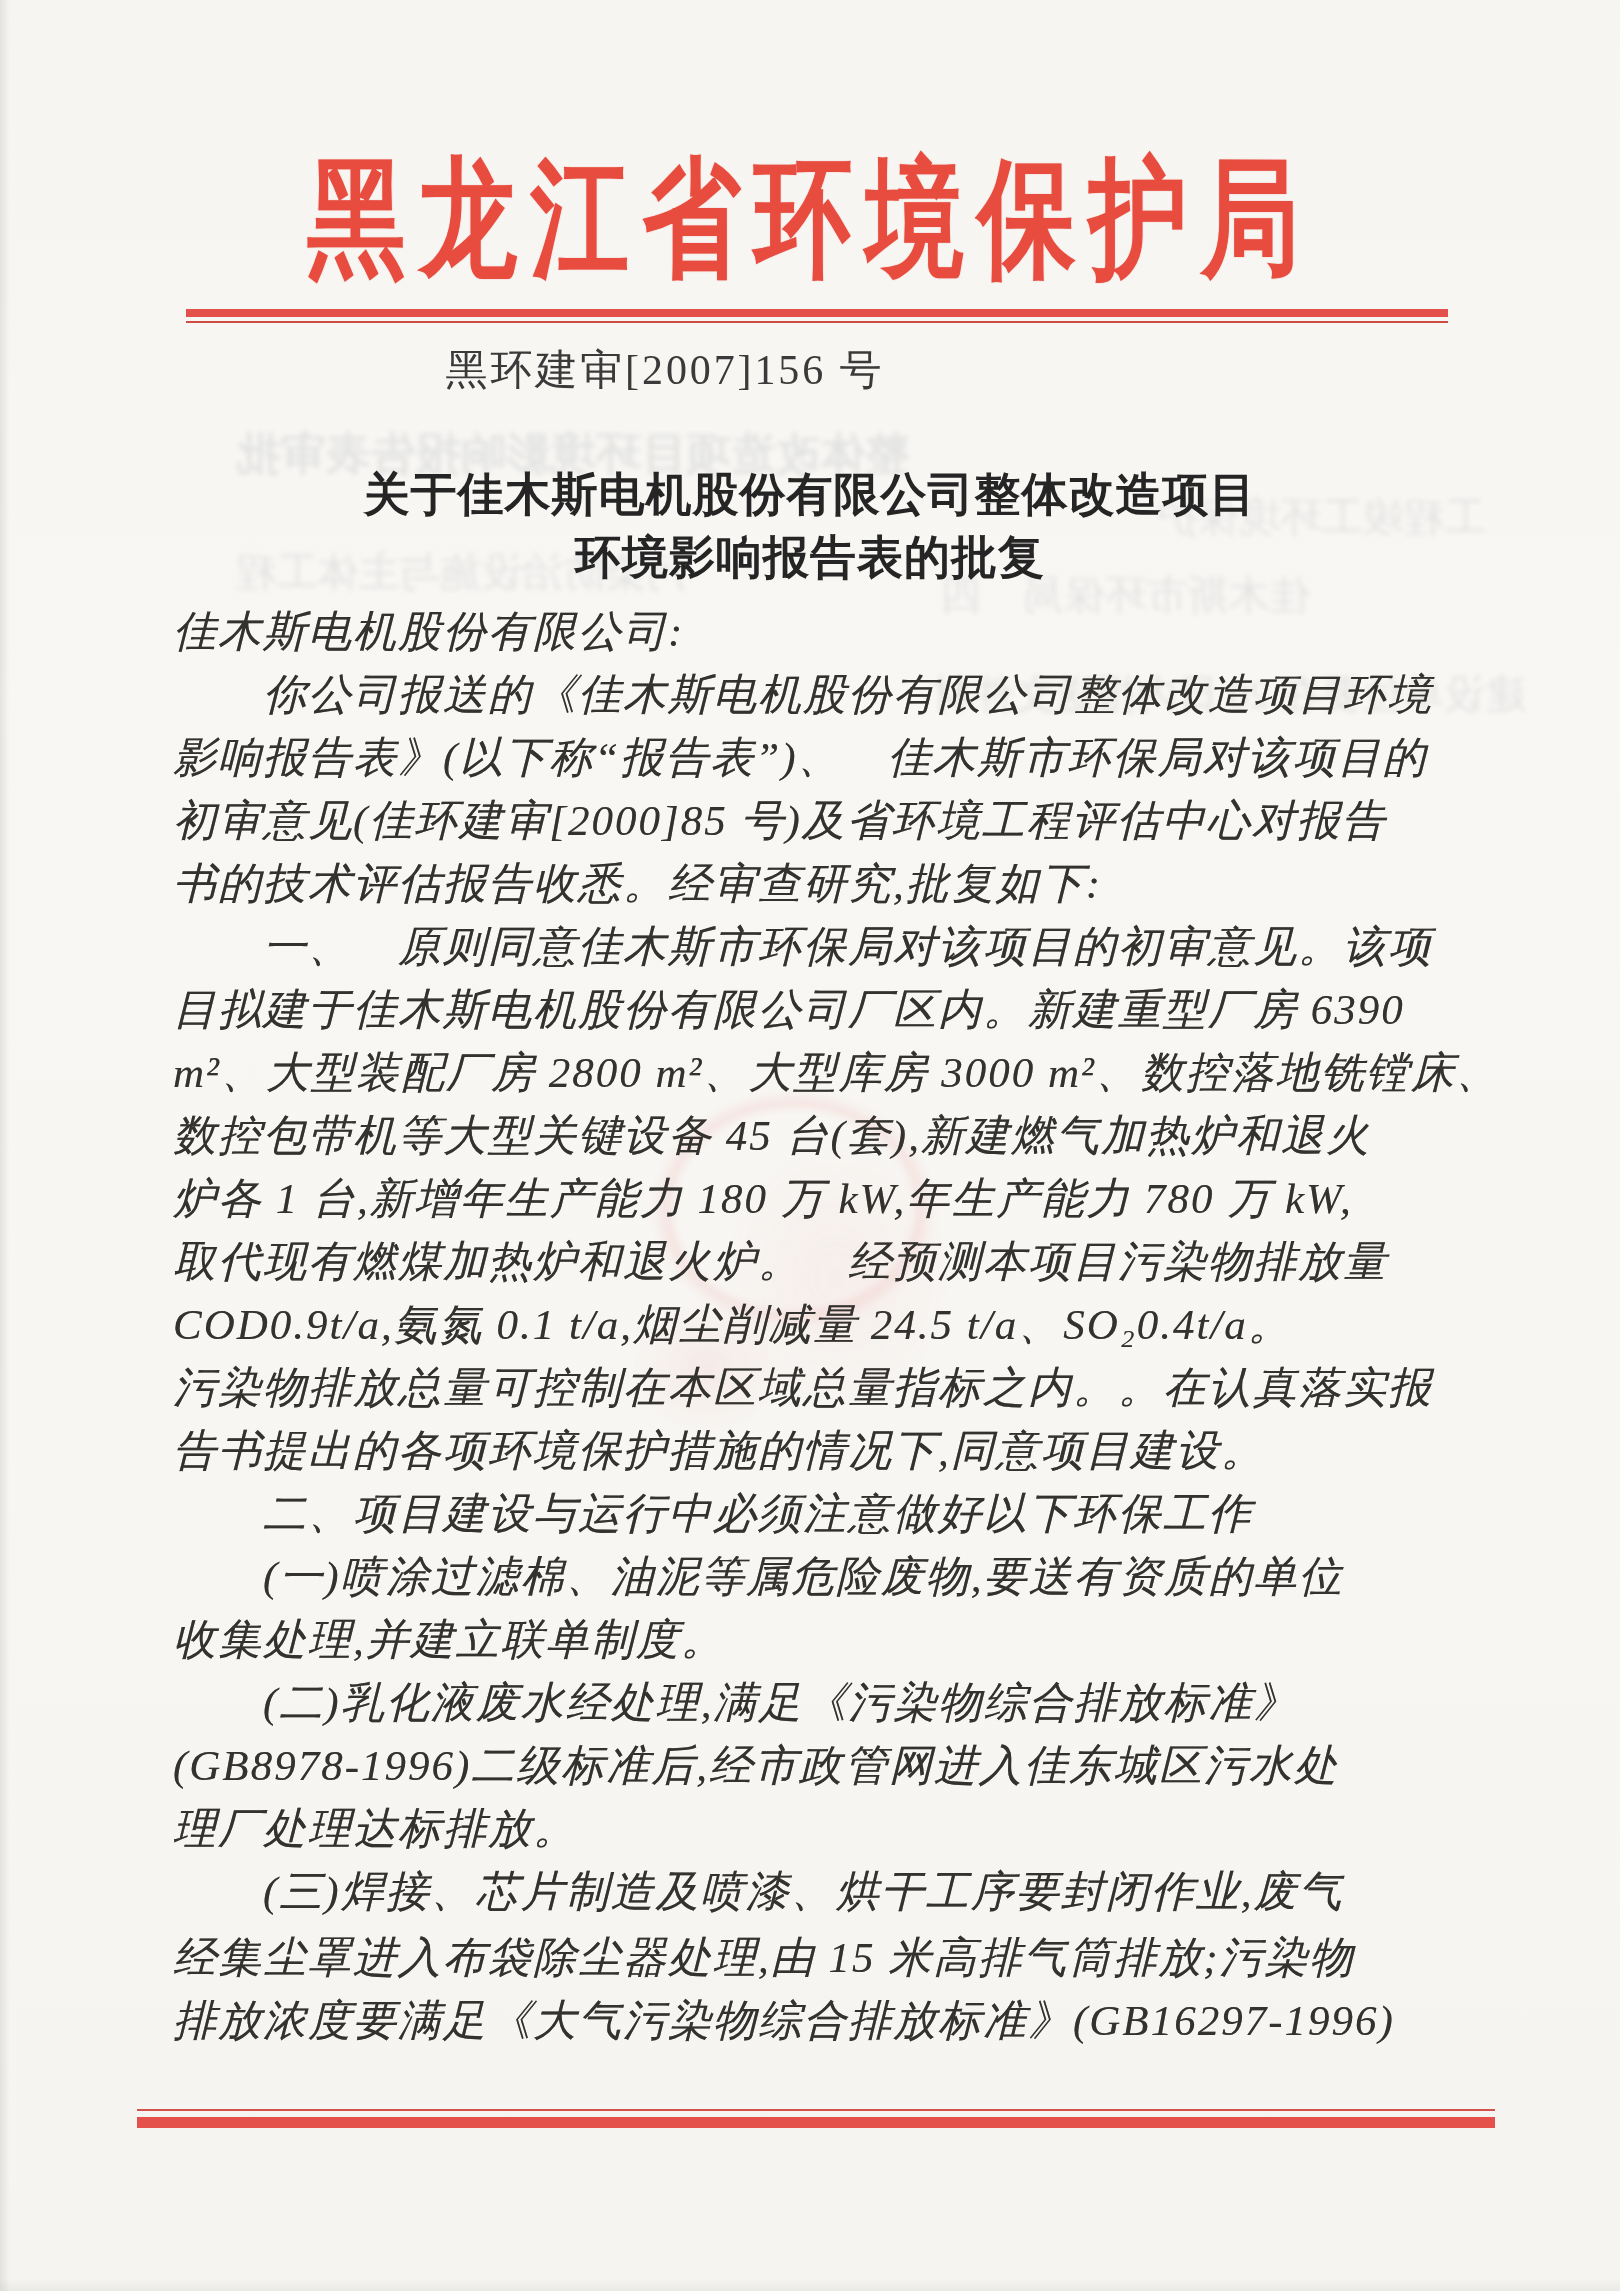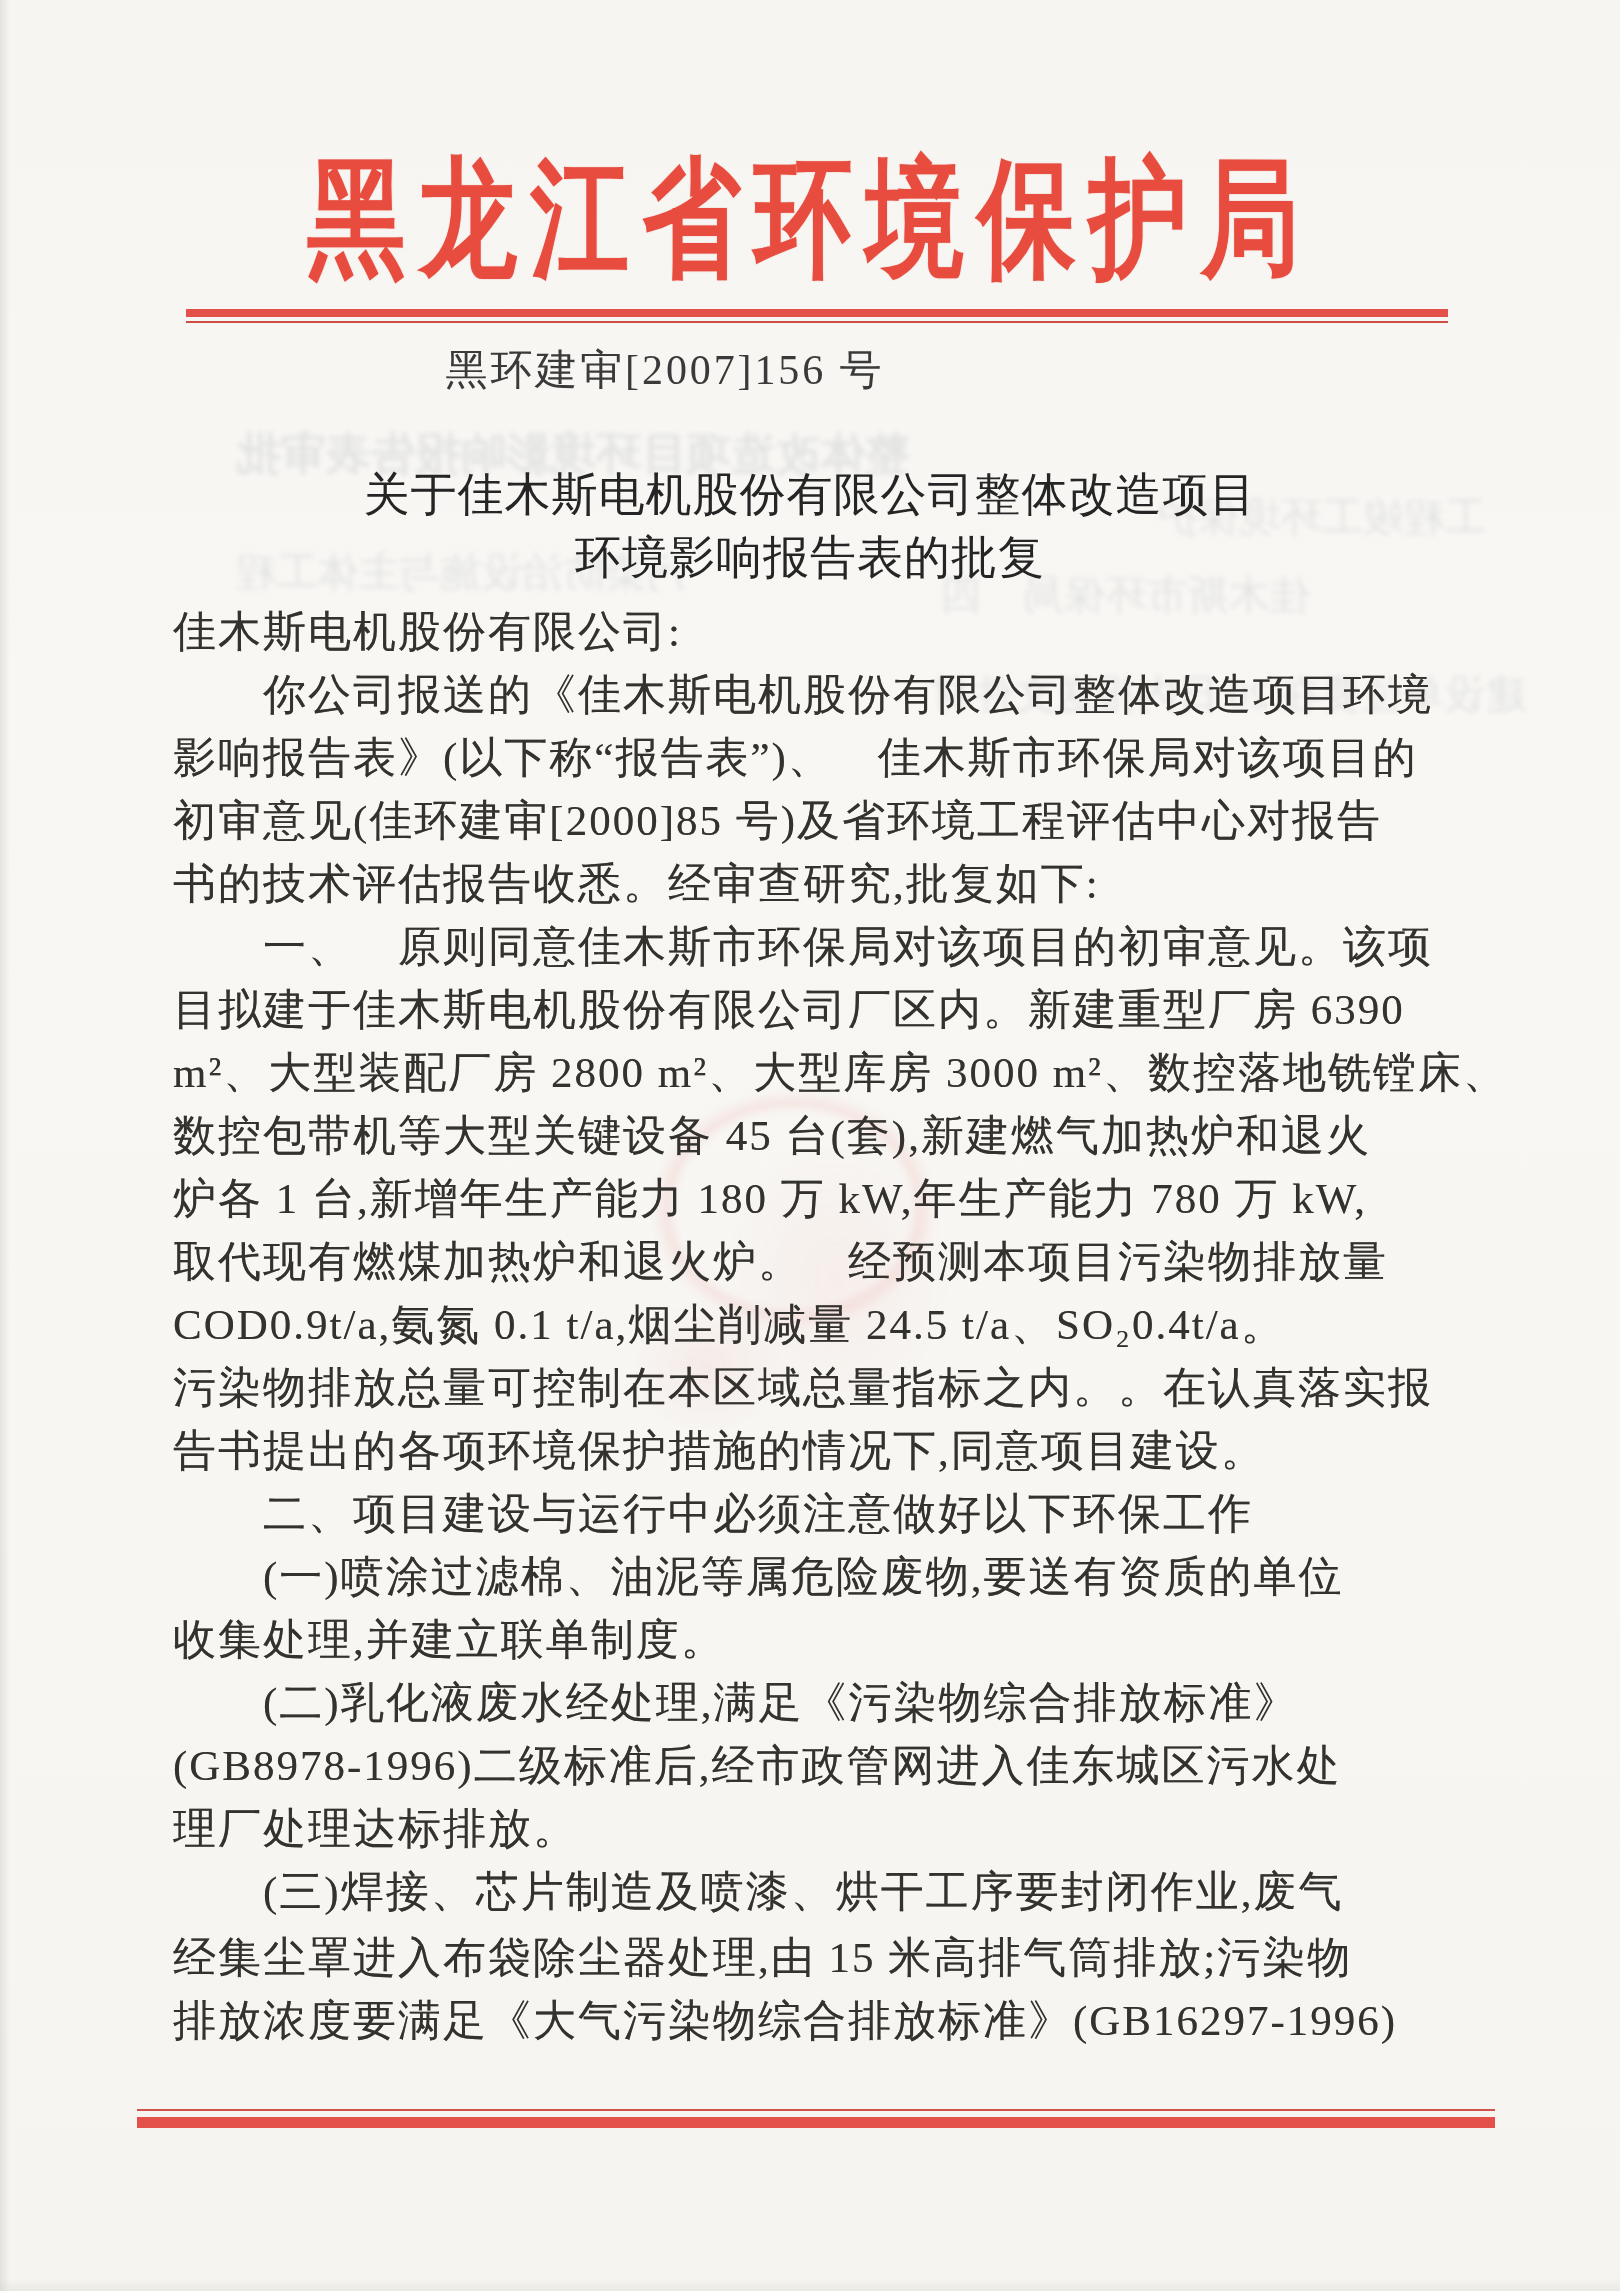--- a/index.html
+++ b/index.html
@@ -41,32 +41,33 @@
     font-size:42px;line-height:51px;
     letter-spacing:2.9px;
     color:#3a3a3a;
     white-space:nowrap;
   }
   
   .doc-title{
     position:absolute;top:463px;left:0;width:100%;
     text-align:center;
     font-size:46px;line-height:63px;
-    font-weight:normal;
+    font-weight:bold;
     letter-spacing:1px;
     color:#252525;
     white-space:nowrap;
   }
   
   .body-text{
     position:absolute;top:600px;left:173px;width:1345px;
     font-size:43px;line-height:63px;
     letter-spacing:2px;
     color:#34322e;
     text-shadow:0 0 0.5px rgba(40,40,40,.5);
+    font-style:italic;
   }
   .body-text .line{white-space:nowrap;}
   .body-text .line.gap{margin-top:3px;}
   
   .sep-bottom{position:absolute;top:2109px;left:137px;width:1358px;}
   .sep-bottom .thin{height:2px;background:#d4524c;}
   .sep-bottom .thick{height:10.8px;background:#e4504a;margin-top:5.9px;}
   
   .ghost{
     position:absolute;

